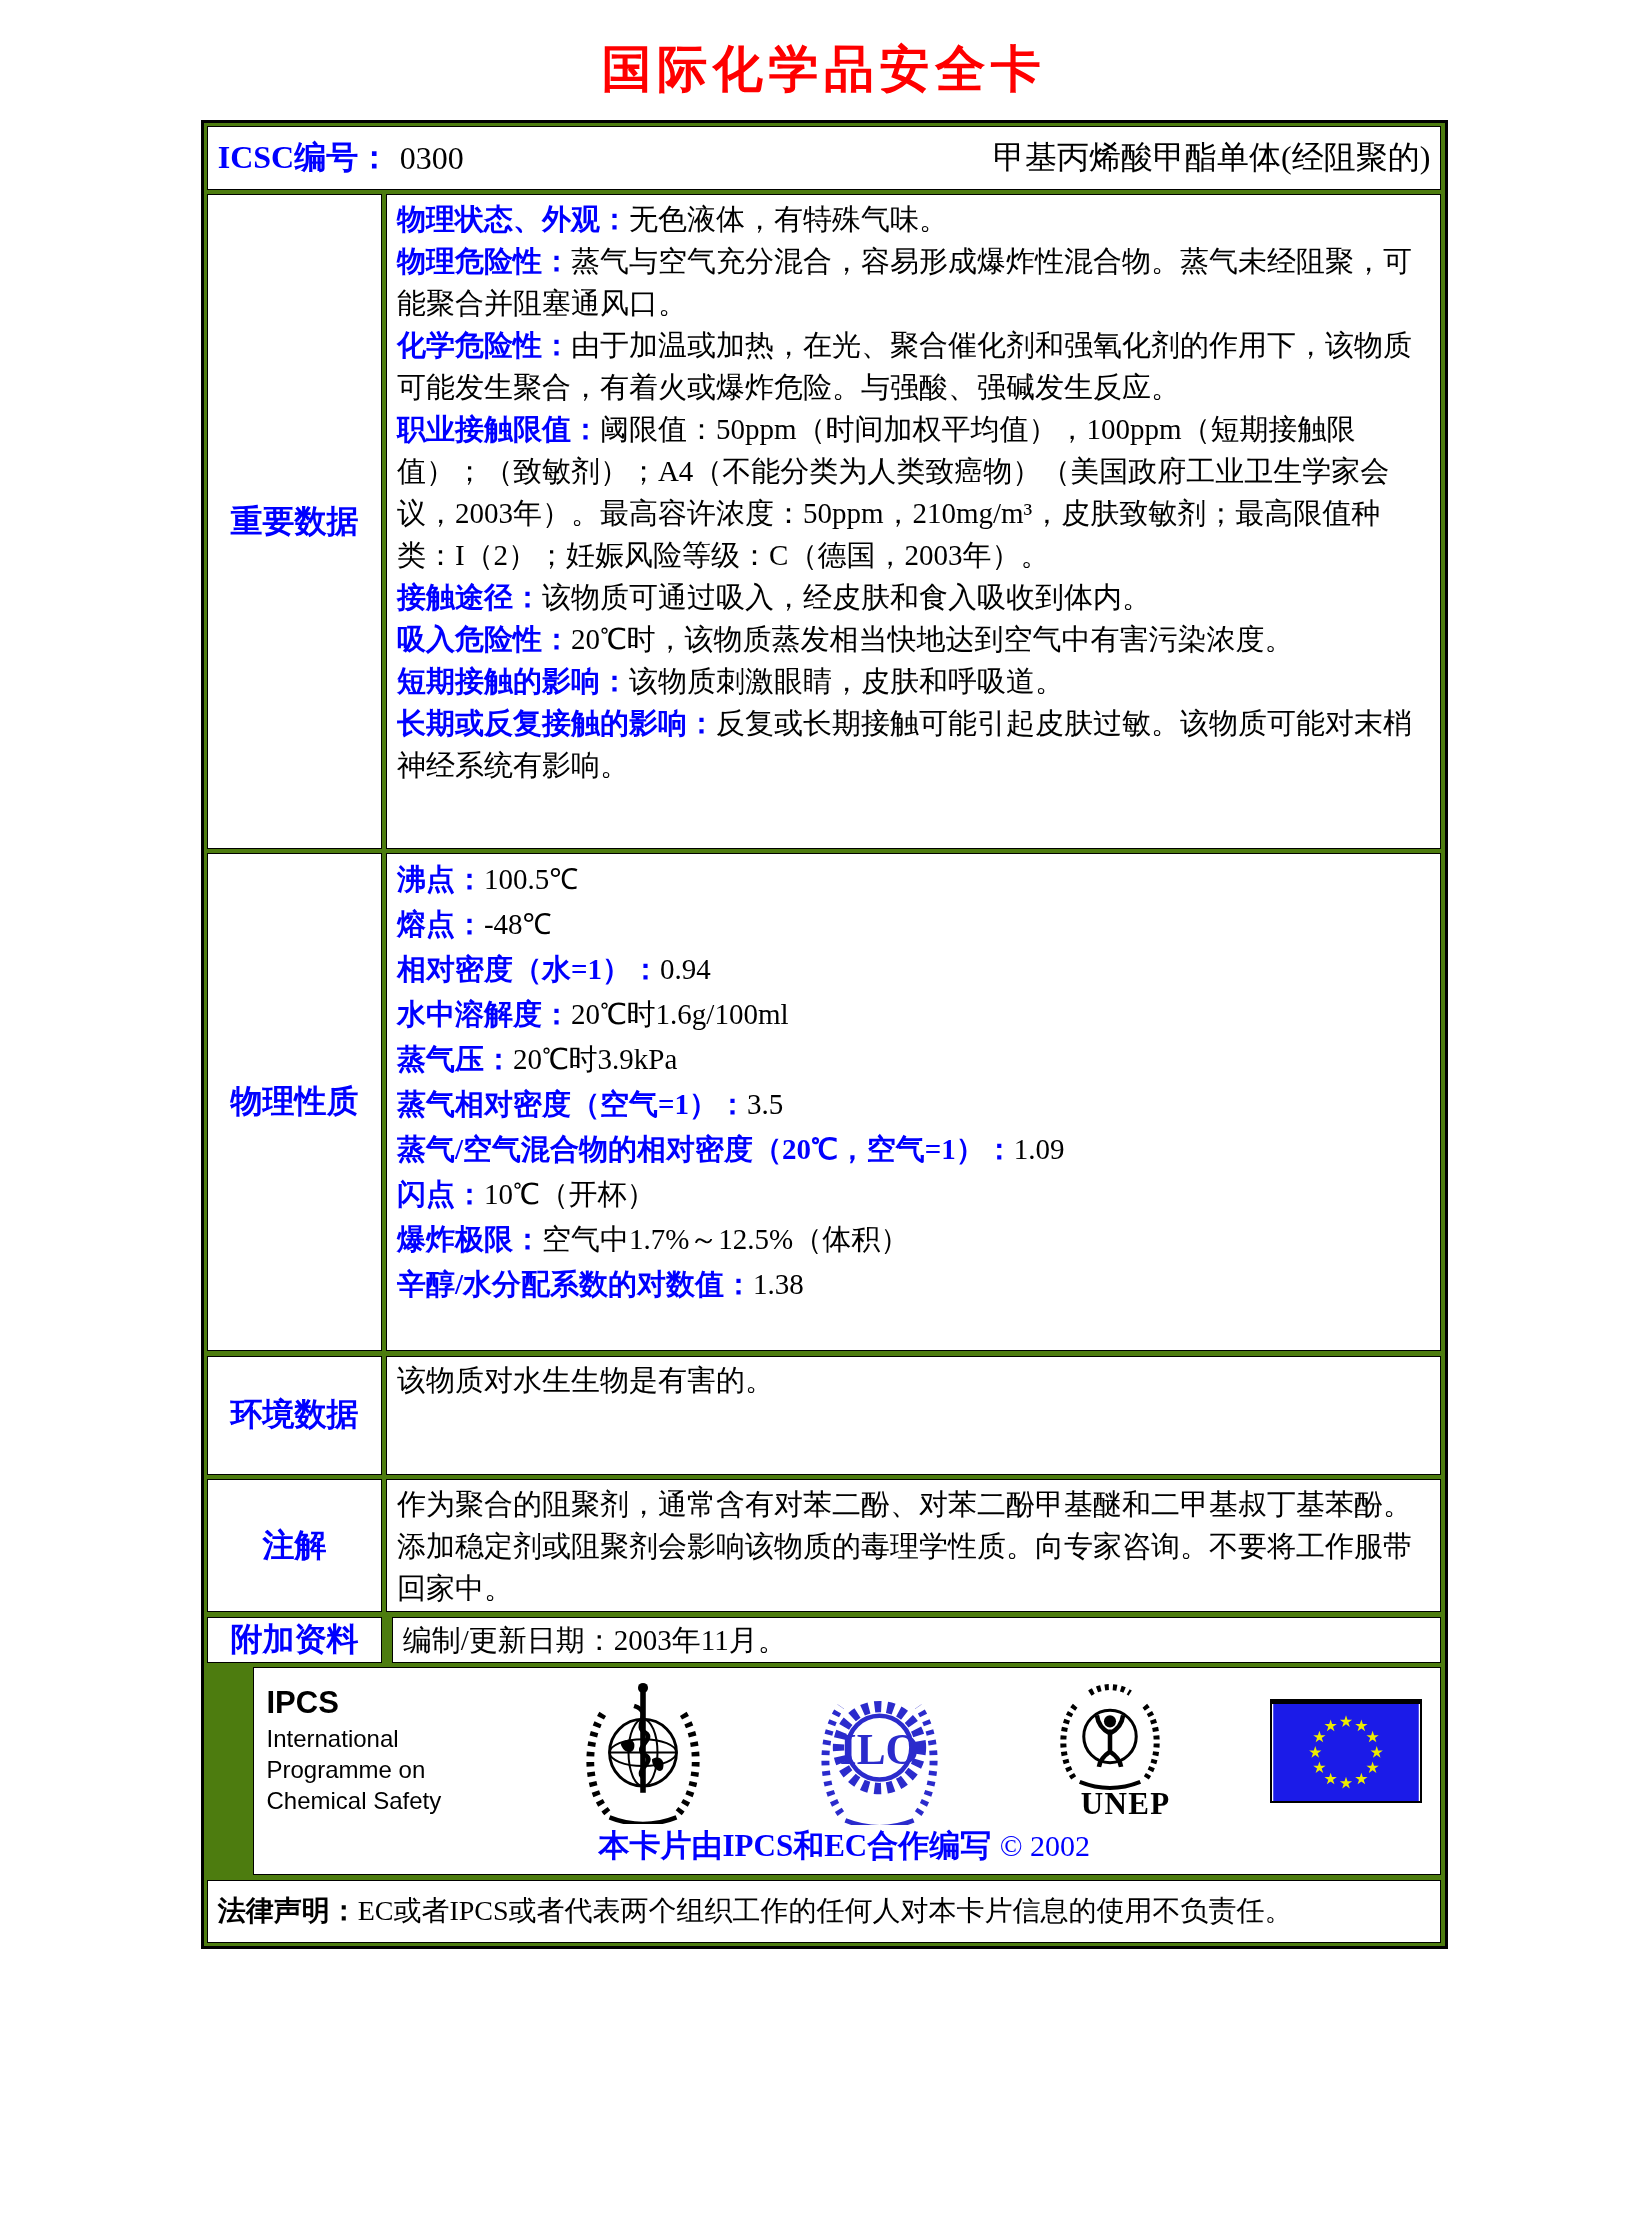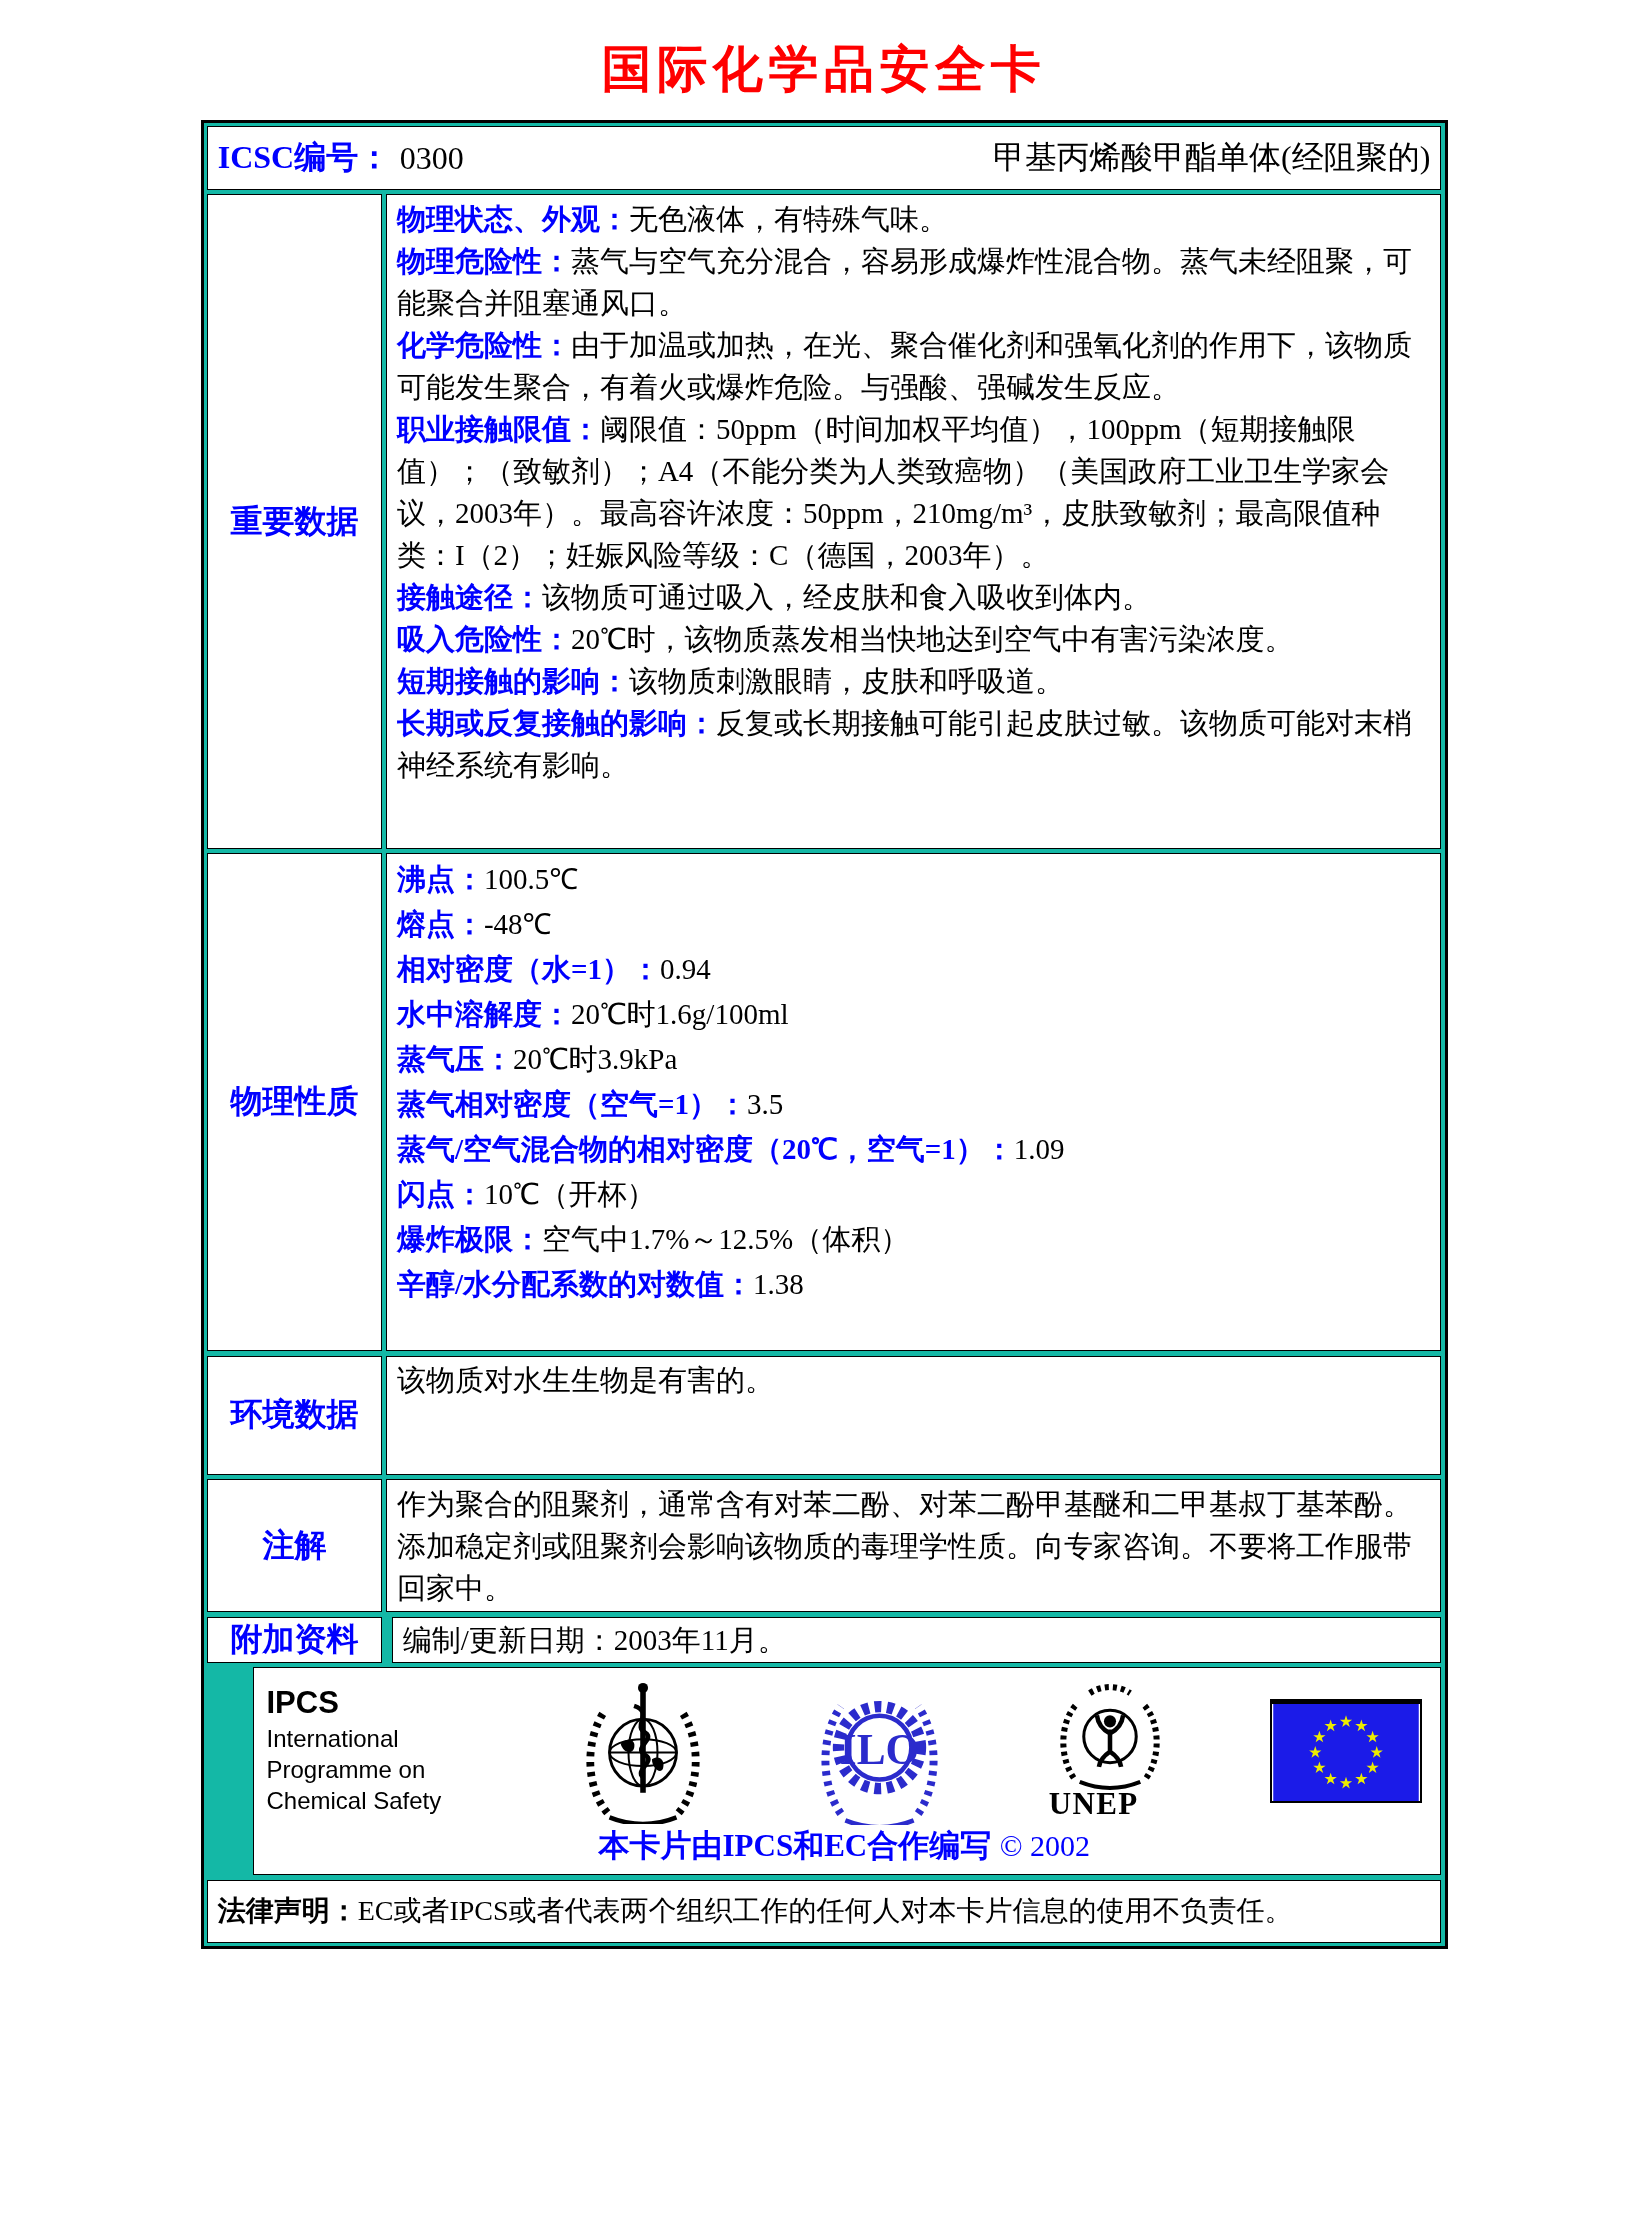--- a/index.html
+++ b/index.html
@@ -19,21 +19,21 @@
     font-size: 50px;
     font-weight: bold;
     letter-spacing: 5.6px;
     height: 64px;
   }
   .card {
     width: 1247px;
     margin: 19.5px auto 0 auto;
     border: 3.5px solid #000;
     padding: 3.5px;
-    background: #14b8a6;
+    background: #4d7c0f;
     box-sizing: border-box;
   }
   .row { display: flex; gap: 4.2px; margin-bottom: 4.2px; }
   .row:last-child { margin-bottom: 0; }
   .cell {
     border: 1.4px solid #000;
     background: #fff;
     box-sizing: border-box;
   }
   .header-cell {
@@ -79,21 +79,21 @@
     padding: 9.7px 18px 7px 12.5px;
     margin-left: 46px;
   }
   .logo-line {
     display: flex;
     align-items: center;
     justify-content: space-between;
   }
   .ipcs-block { font-family: "Liberation Sans", sans-serif; line-height: 31px; font-size: 24px; width: 209px; }
   .ipcs-acronym { font-weight: bold; font-size: 31px; margin-bottom: 4.2px; }
-  .unep-wrap { text-align: left; }
+  .unep-wrap { text-align: right; }
   .unep-caption { font-weight: bold; font-size: 31px; letter-spacing: 1.4px; margin-top: -5.6px; }
   .eu-flag { border: 2.1px solid #000; border-top: 5.6px solid #000; display: block; }
   .credit-line {
     margin-top: auto;
     text-align: center;
     color: #0000FF;
     font-size: 31px;
   }
   .credit-main { font-weight: bold; }
   .credit-copy { font-size: 30px; margin-left: 8.4px; }

